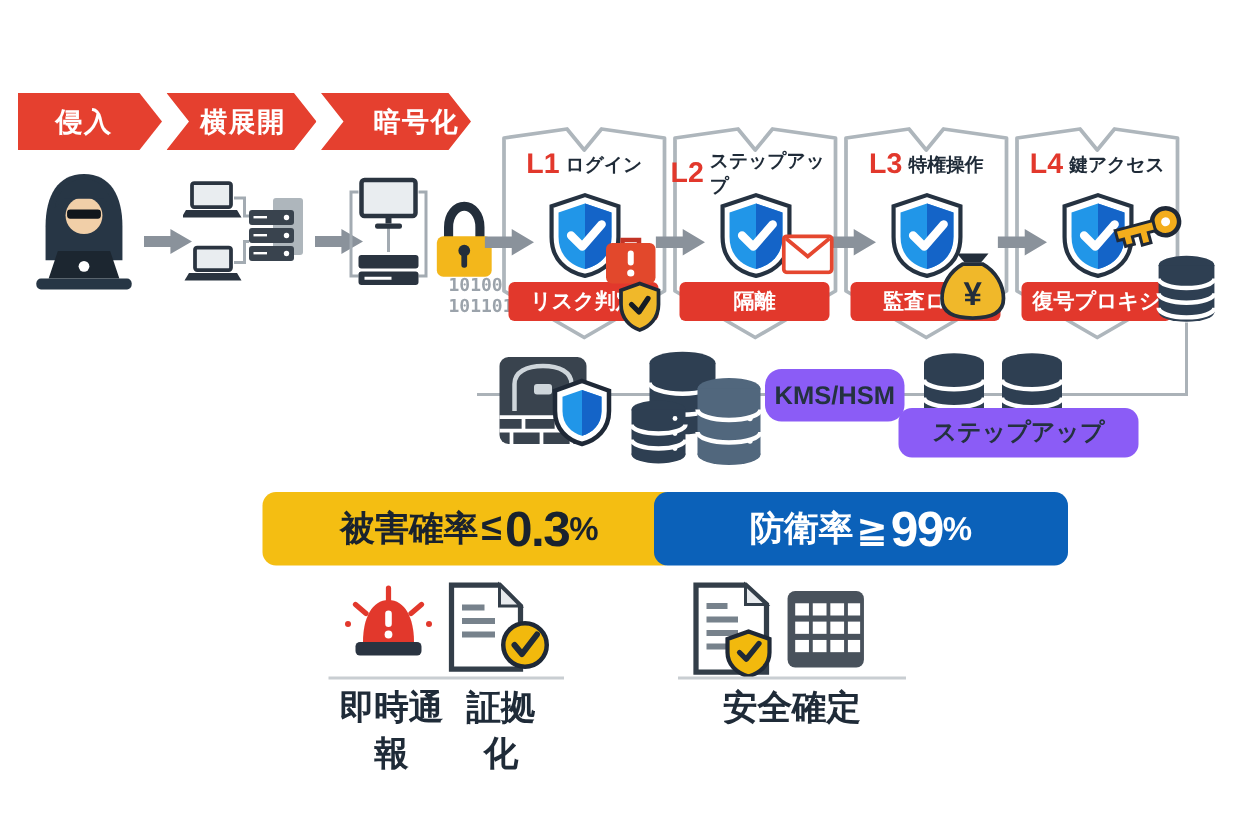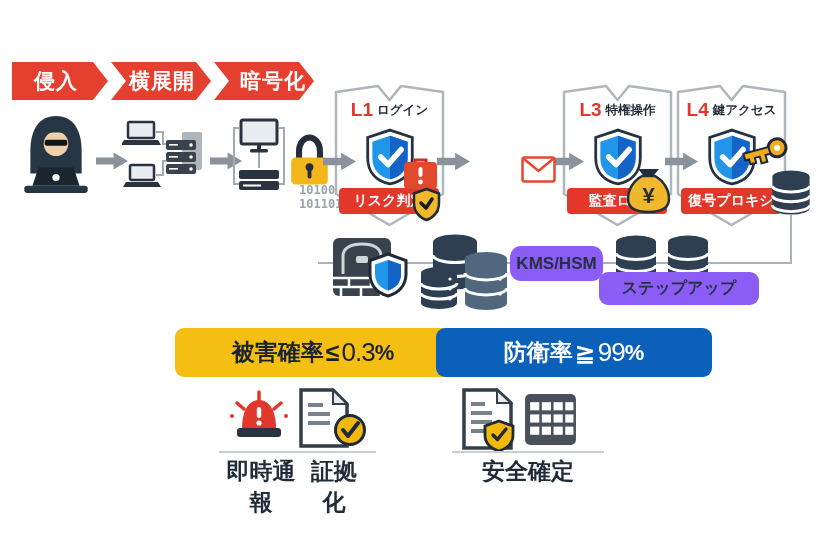--- a/index.html
+++ b/index.html
@@ -1,21 +1,21 @@
 <!DOCTYPE html>
 <html><head>
 <meta charset="utf-8">
 <style>
   html,body{margin:0;padding:0;background:#fff;}
   .canvas{position:relative;width:840px;height:560px;background:#ffffff;overflow:hidden;
           font-family:"Liberation Sans","DejaVu Sans",sans-serif;}
   .abs{position:absolute;}
   
   .chevron{position:absolute;top:62px;height:38px;background:#E5402F;display:flex;align-items:center;justify-content:center;}
-  .chevron span{color:#fff;font-weight:bold;font-size:21px;letter-spacing:1px;padding-right:8px;}
+  .chevron span{color:#fff;font-weight:bold;font-size:18px;letter-spacing:1px;padding-right:8px;}
   .chev-first{clip-path:polygon(0 0, calc(100% - 15px) 0, 100% 50%, calc(100% - 15px) 100%, 0 100%);}
   .chev-mid{clip-path:polygon(0 0, calc(100% - 15px) 0, 100% 50%, calc(100% - 15px) 100%, 0 100%, 15px 50%);}
   .chev-mid span{padding-left:10px;}
   
   .garrow{position:absolute;background:#8A929B;clip-path:polygon(0 32%,55% 32%,55% 8%,100% 50%,55% 92%,55% 68%,0 68%);}
   
   .card{position:absolute;top:82px;width:113px;height:146px;}
   .card svg.shape{position:absolute;left:0;top:0;}
   .card-head{position:absolute;left:0;top:17px;width:100%;display:flex;align-items:center;justify-content:center;gap:4px;}
   .card-head .lvl{color:#E2382C;font-weight:900;font-size:19px;text-align:center;}
@@ -26,21 +26,21 @@
   .action span{color:#fff;font-weight:bold;font-size:14px;}
   
   .pill{position:absolute;background:#8b5cf6;display:flex;align-items:center;justify-content:center;border-radius:11px;}
   .pill span{color:#243240;font-weight:bold;font-size:16px;}
   
   .badge{position:absolute;top:328px;width:276px;height:49px;border-radius:9px;display:flex;align-items:center;justify-content:center;}
   .badge-yellow{left:175px;background:#F4BE12;color:#19222E;}
   .badge-blue{left:436px;background:#0B61B9;color:#ffffff;}
   .badge .lbl{font-size:23px;font-weight:800;}
   .badge .op{font-size:25px;font-weight:800;margin:0 2px;}
-  .badge .val{font-size:26px;font-weight:400;letter-spacing:-1px;}
+  .badge .val{font-size:33px;font-weight:700;letter-spacing:-1px;}
   .badge .unit{font-size:22px;font-weight:900;}
   
   .olabel{position:absolute;top:456px;text-align:center;color:#1F2B38;font-weight:bold;font-size:23px;}
   .divider{position:absolute;top:451px;height:2px;background:#C9CED2;}
   .line{position:absolute;background:#ABB2B8;}
   .binary{position:absolute;left:299px;top:183px;color:#9BA3AB;font-family:"DejaVu Sans Mono","Liberation Mono",monospace;
           font-size:12px;line-height:14px;font-weight:bold;}
 </style>
 </head>
 <body>
@@ -126,20 +126,38 @@
       <path d="M28 2 L52 10 V32 C52 48 42 57 28 60 C14 57 4 48 4 32 V10 Z" fill="#fff" stroke="#253241" stroke-width="3"></path>
       <path d="M28 8 L47 14.5 V32 C47 44.5 39 52.5 28 55 C17 52.5 9 44.5 9 32 V14.5 Z" fill="#2196E8"></path>
       <path d="M28 8 L47 14.5 V32 C47 44.5 39 52.5 28 55 Z" fill="#1464C8"></path>
       <path d="M18 31 L26 39 L40 23" stroke="#fff" stroke-width="6" fill="none" stroke-linecap="round" stroke-linejoin="round"></path>
     </svg>
     <div class="action">
       <span>リスク判定</span>
     </div>
   </div>
 
+  <div class="card" style="left:447px;">
+    <svg class="shape" width="113" height="146" viewBox="0 0 113 146">
+      <path d="M3 10 L45 4 L56.5 18 L68 4 L110 10 L110 112 L56.5 143 L3 112 Z" fill="#fff" stroke="#AEB6BC" stroke-width="2.5" stroke-linejoin="round"></path>
+    </svg>
+    <div class="card-head">
+      <span class="lvl">L2</span>
+      <span class="ttl">ステップアップ</span>
+    </div>
+    <svg class="blue-shield" width="52" height="58" viewBox="0 0 56 62">
+      <path d="M28 2 L52 10 V32 C52 48 42 57 28 60 C14 57 4 48 4 32 V10 Z" fill="#fff" stroke="#253241" stroke-width="3"></path>
+      <path d="M28 8 L47 14.5 V32 C47 44.5 39 52.5 28 55 C17 52.5 9 44.5 9 32 V14.5 Z" fill="#2196E8"></path>
+      <path d="M28 8 L47 14.5 V32 C47 44.5 39 52.5 28 55 Z" fill="#1464C8"></path>
+      <path d="M18 31 L26 39 L40 23" stroke="#fff" stroke-width="6" fill="none" stroke-linecap="round" stroke-linejoin="round"></path>
+    </svg>
+    <div class="action">
+      <span>隔離</span>
+    </div>
+  </div>
 
   <div class="card" style="left:561px;">
     <svg class="shape" width="113" height="146" viewBox="0 0 113 146">
       <path d="M3 10 L45 4 L56.5 18 L68 4 L110 10 L110 112 L56.5 143 L3 112 Z" fill="#fff" stroke="#AEB6BC" stroke-width="2.5" stroke-linejoin="round"></path>
     </svg>
     <div class="card-head">
       <span class="lvl">L3</span>
       <span class="ttl">特権操作</span>
     </div>
     <svg class="blue-shield" width="52" height="58" viewBox="0 0 56 62">

